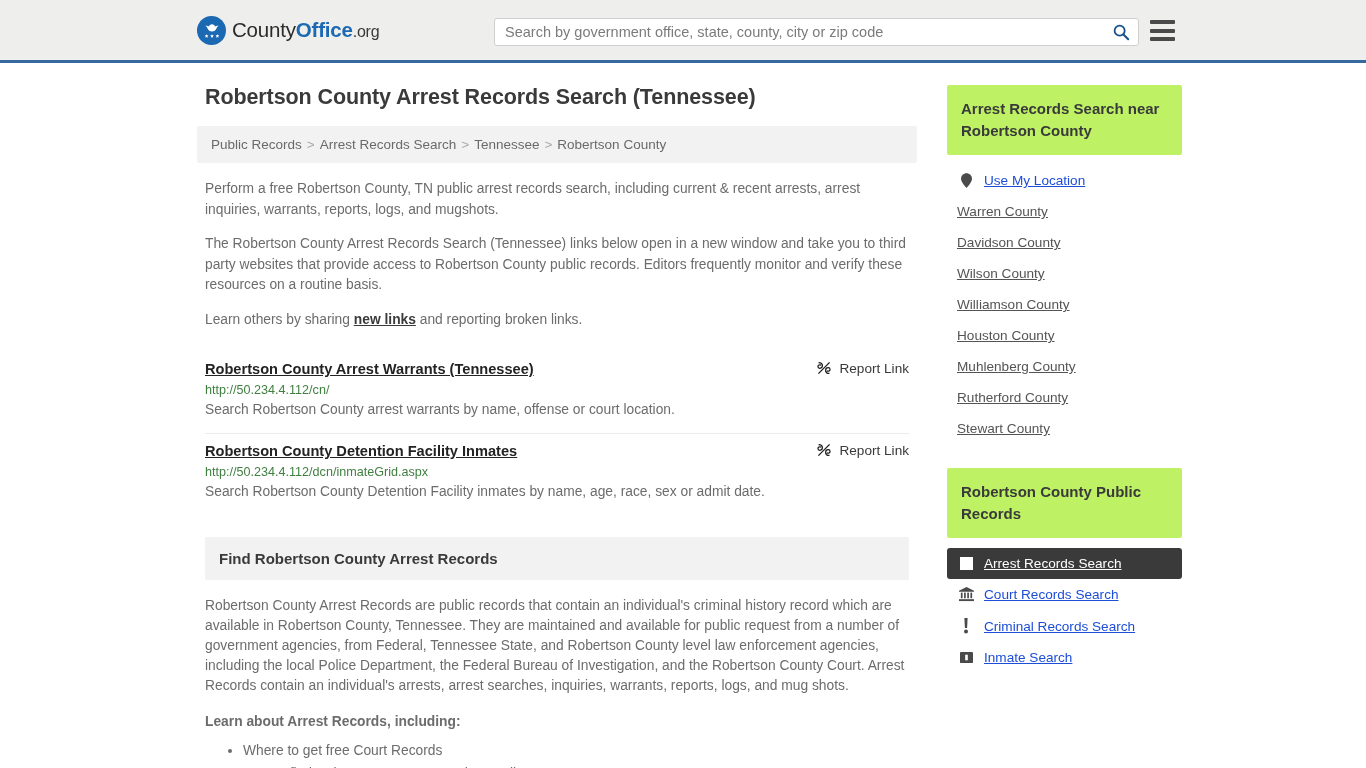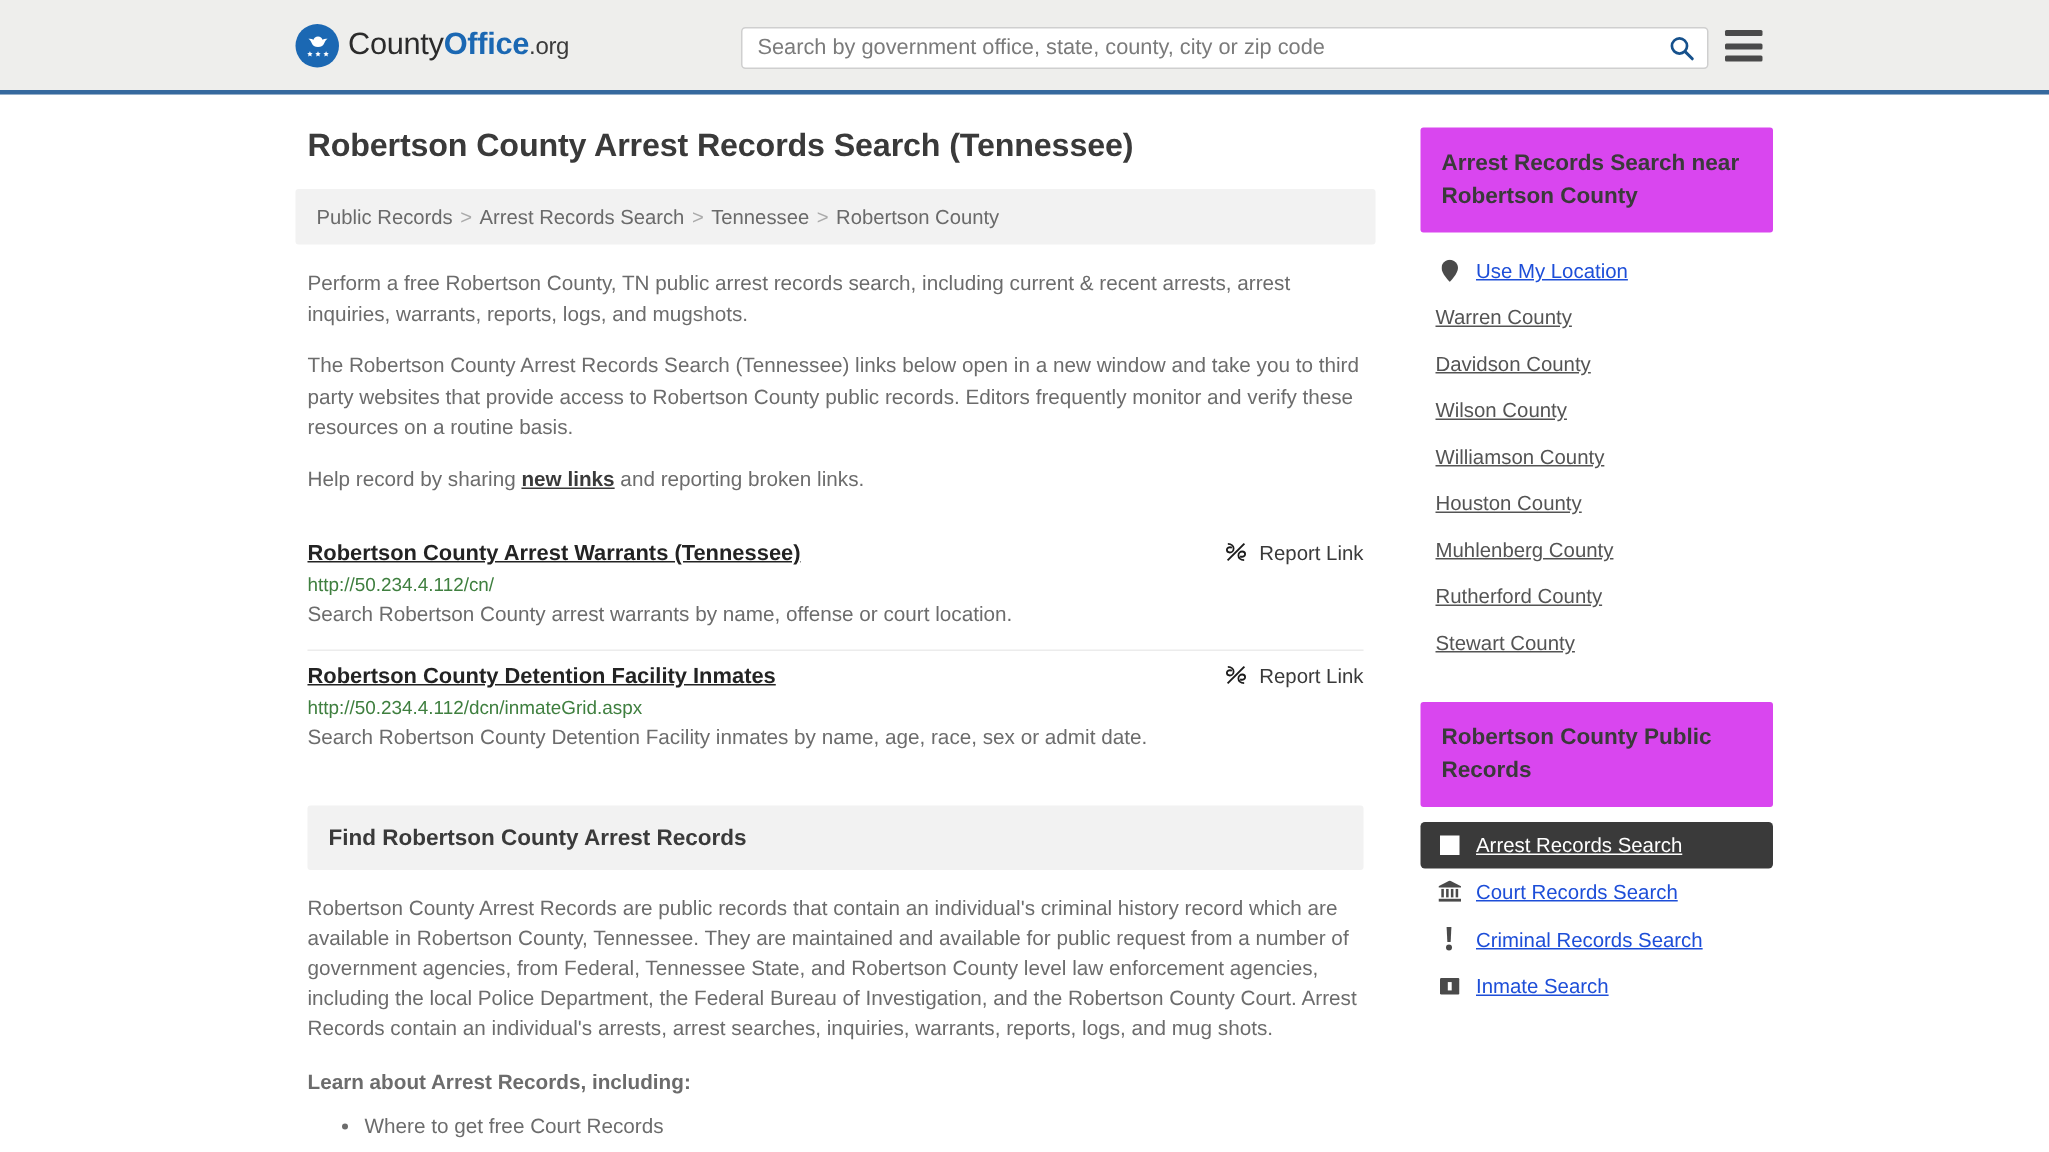--- a/index.html
+++ b/index.html
@@ -206,21 +206,21 @@
   ul.learn-list li {
     font-size: 13.8px;
     color: #6c6c6c;
     line-height: 20px;
     margin-bottom: 3px;
   }
 
   
   .side-panel { margin-bottom: 24px; }
   .side-head {
-    background: #d946ef;
+    background: #bef264;
     padding: 13px 14px;
     font-size: 15px;
     font-weight: bold;
     color: #3a3a3a;
     line-height: 22px;
     border-radius: 2px;
   }
   .side-list { margin-top: 10px; }
   .side-item {
     display: flex;
@@ -301,21 +301,21 @@
 
       <h1 class="page-title">Robertson County Arrest Records Search (Tennessee)</h1>
 
       <div class="breadcrumb">
         <a href="#">Public Records</a><span class="sep">&gt;</span><a href="#">Arrest Records Search</a><span class="sep">&gt;</span><a href="#">Tennessee</a><span class="sep">&gt;</span><a href="#">Robertson County</a>
       </div>
 
       <div class="intro">
         <p>Perform a free Robertson County, TN public arrest records search, including current &amp; recent arrests, arrest inquiries, warrants, reports, logs, and mugshots.</p>
         <p>The Robertson County Arrest Records Search (Tennessee) links below open in a new window and take you to third party websites that provide access to Robertson County public records. Editors frequently monitor and verify these resources on a routine basis.</p>
-        <p><span>Help record by sharing </span><a href="#">new links</a><span> and reporting broken links.</span></p>
+        <p><span>Learn others by sharing </span><a href="#">new links</a><span> and reporting broken links.</span></p>
       </div>
 
       <div class="results">
 
         <div class="result">
           <a href="#" class="result-title">Robertson County Arrest Warrants (Tennessee)</a>
           <a href="#" class="report-link">
             <svg class="broken-icon" viewBox="0 0 20 20">
               <g fill="none" stroke="#1b1b1b" stroke-width="1.5">
                 <path d="M3.2 3.2 C6.5 3.2 8 5.2 8 7 C8 9 6.4 10.4 4.8 10.4 C3.4 10.4 2.4 9.4 2.4 8.2 C2.4 6.6 4.2 5.4 6.6 6.4"></path>

